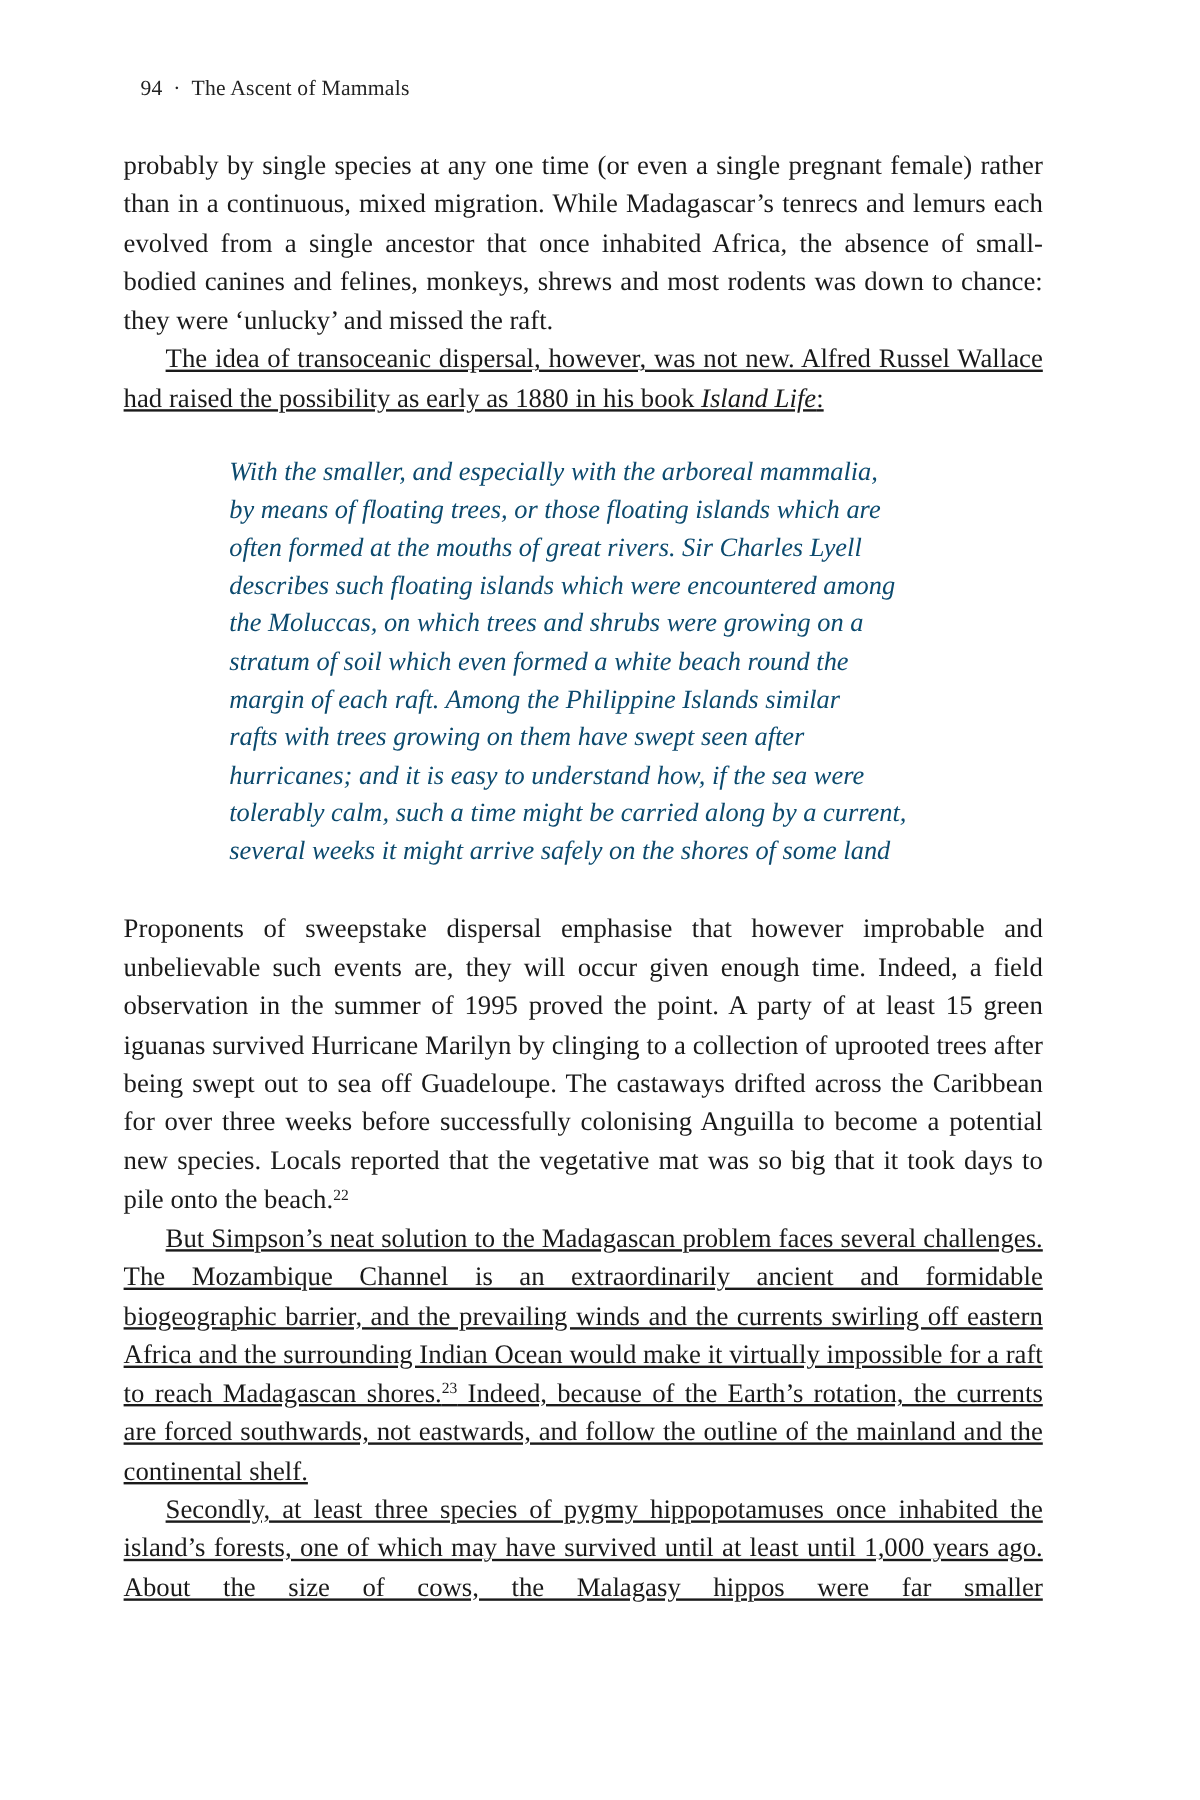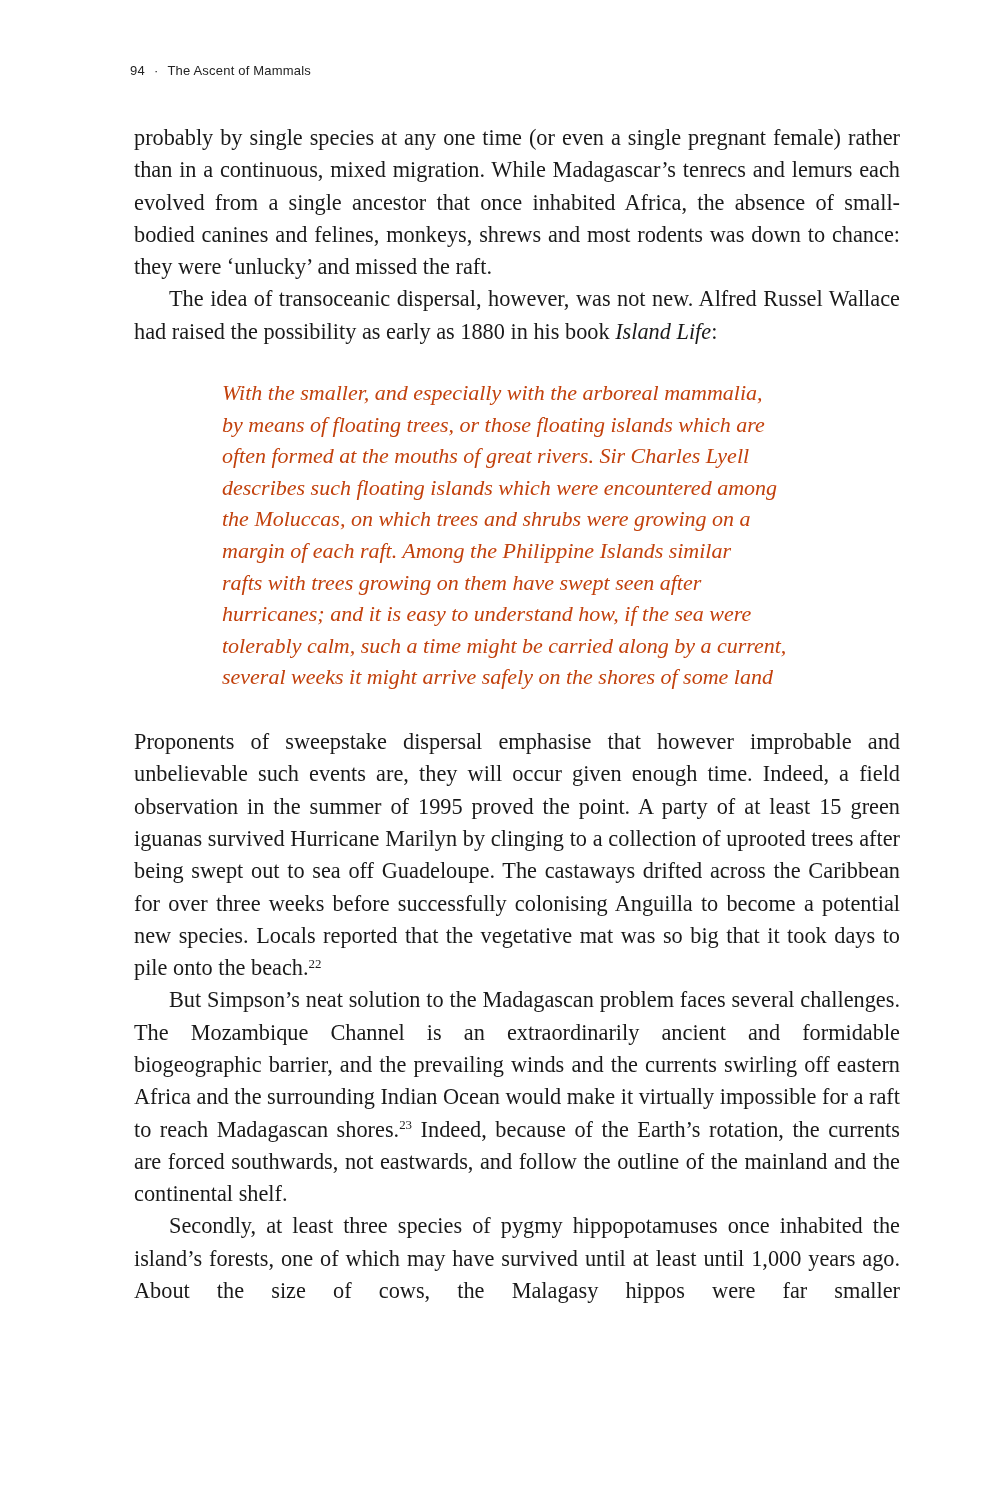--- a/index.html
+++ b/index.html
@@ -11,61 +11,61 @@
     font-family: "Liberation Serif", "DejaVu Serif", serif;
   }
   .page {
     position: relative;
     width: 1000px;
     height: 1500px;
     background: #ffffff;
   }
   .running-header {
     position: absolute;
-    left: 130px;
+    left: 117px;
     top: 63px;
-    font-family: Liberation Sans, sans-serif;
-    font-size: 13px;
+    font-family: Liberation Serif, serif;
+    font-size: 18px;
     color: #232323;
     letter-spacing: 0.2px;
     white-space: nowrap;
   }
   .running-header .sep {
     display: inline-block;
     margin: 0 9px;
     color: #232323;
   }
   .body-column {
     position: absolute;
-    left: 134px;
+    left: 103px;
     top: 122px;
     width: 766px;
     font-size: 22.3px;
     line-height: 32.3px;
     color: #1a1a1a;
     text-align: justify;
   }
   .para { margin: 0; }
-  .para.indent { text-indent: 35px; }
+  .para.indent { text-indent: 35px; text-decoration: underline; }
   .para.justify-last { text-align-last: justify; }
   .para sup, .quote sup {
     font-size: 0.58em;
     line-height: 0;
     vertical-align: baseline;
     position: relative;
     top: -0.55em;
     letter-spacing: 0;
   }
   .quote {
     margin: 29px 0 33px 88px;
     padding: 0;
     font-style: italic;
     font-size: 22px;
     line-height: 31.6px;
-    color: #c2410c;
+    color: #0c4a6e;
     text-align: left;
   }
   .qline { white-space: nowrap; }
   em { font-style: italic; }
 </style>
 </head>
 <body>
 
 <div class="page">
 
@@ -75,20 +75,21 @@
 
   <div class="body-column">
       <p class="para"><span>probably by single species at any one time (or even a single pregnant female) rather than in a continuous, mixed migration. While Madagascar’s tenrecs and lemurs each evolved from a single ancestor that once inhabited Africa, the absence of small-bodied canines and felines, monkeys, shrews and most rodents was down to chance: they were ‘unlucky’ and missed the raft.</span></p>
       <p class="para indent"><span>The idea of transoceanic dispersal, however, was not new. Alfred Russel Wallace had raised the possibility as early as 1880 in his book </span><em>Island Life</em><span>:</span></p>
       <blockquote class="quote">
         <div class="qline"><span>With the smaller, and especially with the arboreal mammalia,</span></div>
         <div class="qline"><span>by means of floating trees, or those floating islands which are</span></div>
         <div class="qline"><span>often formed at the mouths of great rivers. Sir Charles Lyell</span></div>
         <div class="qline"><span>describes such floating islands which were encountered among</span></div>
         <div class="qline"><span>the Moluccas, on which trees and shrubs were growing on a</span></div>
+        <div class="qline"><span>stratum of soil which even formed a white beach round the</span></div>
         <div class="qline"><span>margin of each raft. Among the Philippine Islands similar</span></div>
         <div class="qline"><span>rafts with trees growing on them have swept seen after</span></div>
         <div class="qline"><span>hurricanes; and it is easy to understand how, if the sea were</span></div>
         <div class="qline"><span>tolerably calm, such a time might be carried along by a current,</span></div>
         <div class="qline"><span>several weeks it might arrive safely on the shores of some land</span></div>
       </blockquote>
       <p class="para"><span>Proponents of sweepstake dispersal emphasise that however improbable and unbelievable such events are, they will occur given enough time. Indeed, a field observation in the summer of 1995 proved the point. A party of at least 15 green iguanas survived Hurricane Marilyn by clinging to a collection of uprooted trees after being swept out to sea off Guadeloupe. The castaways drifted across the Caribbean for over three weeks before successfully colonising Anguilla to become a potential new species. Locals reported that the vegetative mat was so big that it took days to pile onto the beach.</span><sup>22</sup></p>
       <p class="para indent"><span>But Simpson’s neat solution to the Madagascan problem faces several challenges. The Mozambique Channel is an extraordinarily ancient and formidable biogeographic barrier, and the prevailing winds and the currents swirling off eastern Africa and the surrounding Indian Ocean would make it virtually impossible for a raft to reach Madagascan shores.</span><sup>23</sup><span> Indeed, because of the Earth’s rotation, the currents are forced southwards, not eastwards, and follow the outline of the mainland and the continental shelf.</span></p>
       <p class="para indent justify-last"><span>Secondly, at least three species of pygmy hippopotamuses once inhabited the island’s forests, one of which may have survived until at least until 1,000 years ago. About the size of cows, the Malagasy hippos were far smaller</span></p>
     </div>

